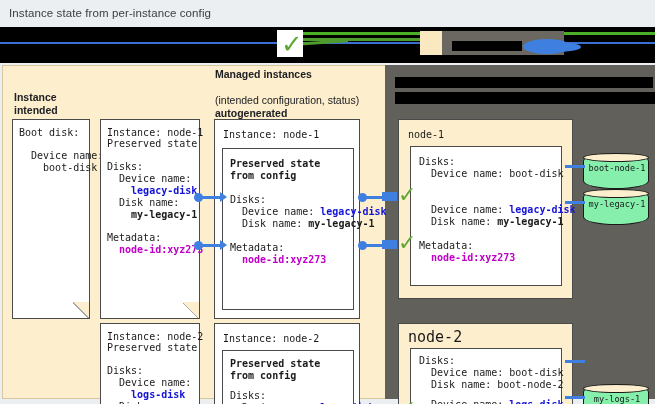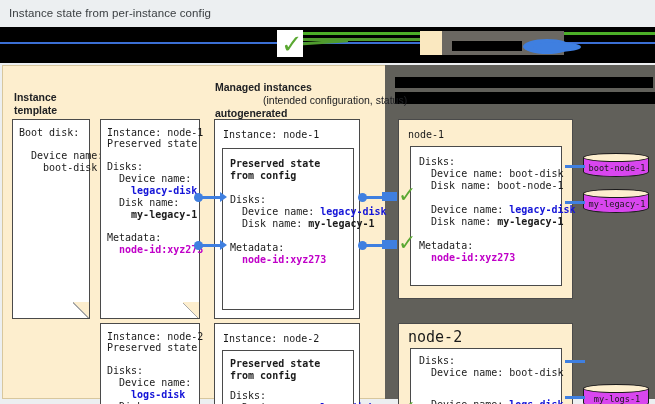--- a/index.html
+++ b/index.html
@@ -77,21 +77,21 @@
   }
   .panel-grey{
     position:absolute;left:385px;top:0;width:270px;height:334px;
     background:#61605a;
   }
 
   .col-head{
     position:absolute;font-size:10.5px;font-weight:bold;color:#202124;
     line-height:12.5px;white-space:pre-line;
   }
-  .col-head.light{font-weight:normal;margin-left:48px;}
+  .col-head.light{font-weight:normal;}
 
   
   .note{
     position:absolute;background:#fff;border:1px solid #4a4a4a;
     box-sizing:border-box;
   }
   .note .fold{
     position:absolute;right:-1px;bottom:-1px;width:17px;height:17px;
     background:linear-gradient(225deg,#fdeece 50%,#a8a8a8 50%,#a8a8a8 55%,#fff 55%);
     border-right:1px solid #4a4a4a;border-bottom:1px solid #4a4a4a;
@@ -135,22 +135,22 @@
     position:absolute;width:15px;height:9px;background:#3f7fe0;
   }
   .check{
     position:absolute;
     font-family:"DejaVu Sans", sans-serif;
     font-size:22px;line-height:22px;color:#5aa832;font-weight:bold;
   }
 
   
   .disk{
-    position:absolute;width:66px;height:24px;
-    background:#d946ef;border:1.5px solid #1a1a1a;
+    position:absolute;width:66px;height:36px;
+    background:#86efac;border:1.5px solid #1a1a1a;
     border-radius:50%/22%;
     box-sizing:border-box;
   }
   .disk .lid{
     position:absolute;left:-1.5px;top:-1.5px;width:66px;height:9px;
     border:1.5px solid #1a1a1a;border-radius:50%;
     background:#fdeece;box-sizing:border-box;
   }
   .disk .lbl{
     position:absolute;left:0;top:9px;width:66px;text-align:center;
@@ -180,22 +180,22 @@
 
 <div class="frame">
 
   <div class="panel-cream"></div>
   <div class="panel-grey"></div>
 
   <div style="position:absolute;left:395px;top:12px;width:258px;height:11px;background:#000;"></div>
   <div style="position:absolute;left:395px;top:27px;width:260px;height:12px;background:#000;"></div>
 
   <div class="col-head" style="left:14px;top:26px;">Instance
-template</div>
-  <div class="col-head" style="left:215px;top:16px;text-align:right;">Managed instances</div>
+intended</div>
+  <div class="col-head" style="left:215px;top:3px;text-align:right;">Managed instances</div>
   <div class="col-head light" style="left:215px;top:29px;">(intended configuration, status)</div>
   <div class="col-head" style="left:215px;top:42px;">autogenerated</div>
 
   <div class="note" style="left:12px;top:54px;width:78px;height:200px;">
     <div class="mono" style="position:absolute;left:6px;top:7px;">Boot disk:</div>
     <div class="mono" style="position:absolute;left:6px;top:30px;">  Device name:</div>
     <div class="mono" style="position:absolute;left:6px;top:42px;">    boot-disk</div>
     <div class="fold"></div>
   </div>
 
@@ -244,33 +244,33 @@
       <div class="mono" style="position:absolute;left:7px;top:51px;"><span>  Device name: </span><span class="blue">logs-disk</span></div>
 
     </div>
   </div>
 
   <div class="outerbox" style="left:398px;top:54px;width:175px;height:180px;">
     <div class="mono" style="position:absolute;left:9px;top:9px;font-size:10px;">node-1</div>
     <div class="box" style="left:11px;top:26px;width:152px;height:140px;">
       <div class="mono" style="position:absolute;left:8px;top:9px;">Disks:</div>
       <div class="mono" style="position:absolute;left:8px;top:21px;">  Device name: boot-disk</div>
-      <div class="mono" style="position:absolute;left:8px;top:33px;">  Disk name: boot-node-1</div>
       <div class="mono" style="position:absolute;left:8px;top:57px;"><span>  Device name: </span><span class="blue">legacy-disk</span></div>
       <div class="mono" style="position:absolute;left:8px;top:69px;"><span>  Disk name: </span><span class="bold">my-legacy-1</span></div>
       <div class="mono" style="position:absolute;left:8px;top:93px;">Metadata:</div>
       <div class="mono magenta" style="position:absolute;left:8px;top:105px;">  node-id:xyz273</div>
     </div>
   </div>
 
   <div class="outerbox" style="left:398px;top:258px;width:175px;height:125px;">
     <div class="mono" style="position:absolute;left:9px;top:8px;font-size:15px;">node-2</div>
     <div class="box" style="left:11px;top:24px;width:152px;height:92px;">
       <div class="mono" style="position:absolute;left:8px;top:6px;">Disks:</div>
       <div class="mono" style="position:absolute;left:8px;top:18px;">  Device name: boot-disk</div>
+      <div class="mono" style="position:absolute;left:8px;top:30px;">  Disk name: boot-node-2</div>
       <div class="mono" style="position:absolute;left:8px;top:50px;"><span>  Device name: </span><span class="blue">logs-disk</span></div>
 
     </div>
   </div>
 
   <div class="disk" style="left:583px;top:88px;">
     <div class="lid"></div>
     <div class="lbl">boot-node-1</div>
   </div>
   <div class="disk" style="left:583px;top:124px;">

